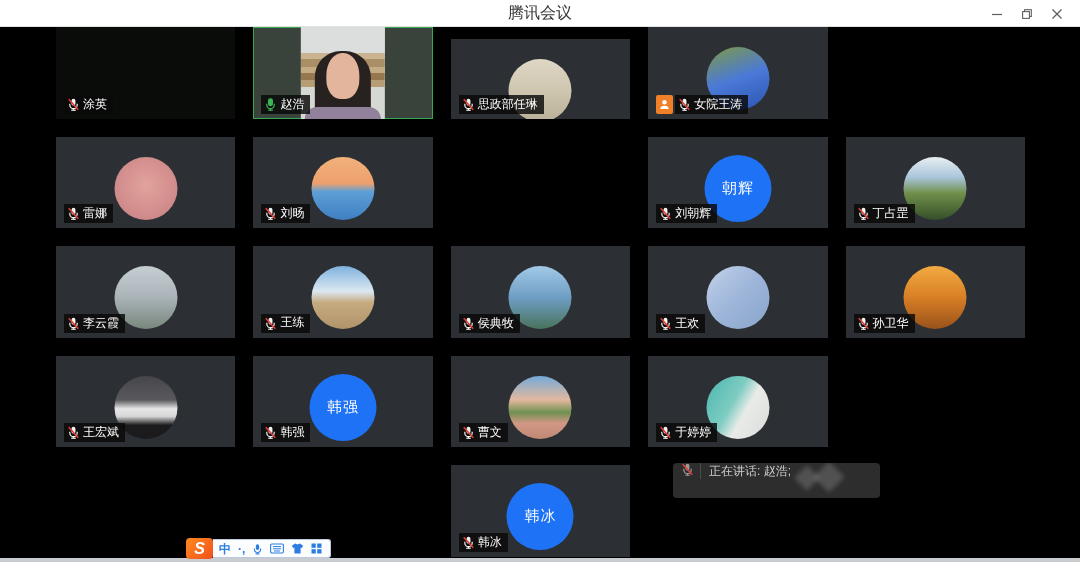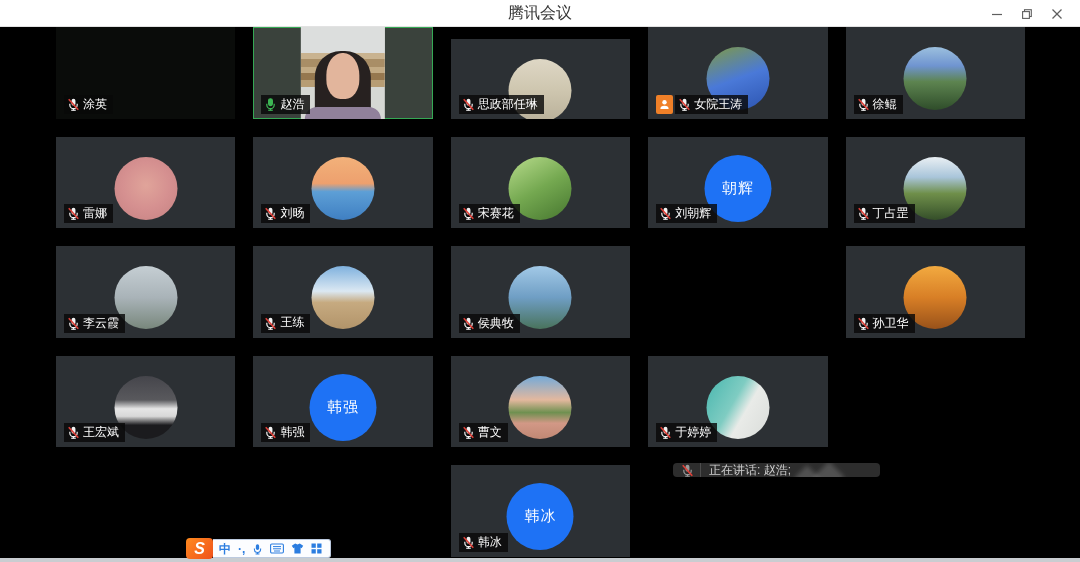--- a/index.html
+++ b/index.html
@@ -35,21 +35,21 @@
 
   
   .label-row { position:absolute; left:8px; bottom:5px; display:flex; align-items:stretch; gap:2px; }
   .host-badge { width:17px; background:#f08028; border-radius:2px; display:flex; align-items:center; justify-content:center; }
   .tile-label { display:flex; align-items:center; gap:3px; background:rgba(8,8,8,.82); padding:2px 6px 2px 3px; }
   .tile-label span { color:#fff; font-size:12px; line-height:1.25; white-space:nowrap; }
 
   .mic-ico { width:13px; height:13px; flex:0 0 auto; }
 
   
-  .speaking-banner { position:absolute; left:673px; top:436px; width:207px; height:14px; background:rgba(47,47,47,.95); border-radius:4px; display:flex; align-items:center; padding:0 8px; overflow:hidden; }
+  .speaking-banner { position:absolute; left:673px; top:436px; width:207px; height:35px; background:rgba(47,47,47,.95); border-radius:4px; display:flex; align-items:flex-start; padding:0 8px; overflow:hidden; }
   .sb-sep { width:1px; height:16px; background:#4d4d4d; margin:0 8px 0 6px; }
   .sb-text { font-size:12px; color:#cfcfcf; white-space:nowrap; }
   .sb-watermark { position:absolute; right:28px; top:2px; width:60px; height:26px; pointer-events:none; }
   .sb-watermark i { position:absolute; width:18px; height:18px; background:rgba(210,210,210,.22); transform:rotate(45deg); filter:blur(2px); }
   .sb-watermark i:nth-child(1){ left:6px; top:4px; }
   .sb-watermark i:nth-child(2){ left:26px; top:1px; width:22px; height:22px; }
 
   
   .ime-bar { position:absolute; left:186px; top:511px; height:21px; display:flex; align-items:center; }
   .ime-logo { width:27px; height:21px; background:linear-gradient(135deg,#ff8a1e,#f0511c); border-radius:4px; color:#fff; font-weight:bold; font-style:italic; font-size:16px; display:flex; align-items:center; justify-content:center; z-index:2; cursor:pointer; }
@@ -168,39 +168,20 @@
             <path d="M2.6 5.4 v1 a3.4 3.4 0 0 0 6.8 0 v-1" fill="none" stroke-width="1.1"></path>
             <line x1="6" y1="10" x2="6" y2="11.3" stroke-width="1.1"></line>
             <line x1="3.9" y1="11.3" x2="8.1" y2="11.3" stroke-width="1.1"></line>
           </g>
           <line class="mic-slash" x1="1.6" y1="1.2" x2="10.4" y2="10.8" stroke="#e04038" stroke-width="1.5"></line>
         </svg>
         <span>女院王涛</span>
       </div>
     </div>
   </div>
-        <div class="tile tile-avatar" style="grid-area: 1 / 5;">
-    <div class="avatar" style="background: linear-gradient(rgb(156, 192, 222), rgb(111, 148, 208) 30%, rgb(93, 132, 80) 55%, rgb(47, 77, 42));"></div>
-
-    <div class="label-row">
-
-      <div class="tile-label">
-        <svg class="mic-ico" viewBox="0 0 12 12">
-          <g class="mic-body" fill="#f2f2f2" stroke="#f2f2f2">
-            <rect x="4.2" y="0.8" width="3.6" height="6.2" rx="1.8" stroke="none"></rect>
-            <path d="M2.6 5.4 v1 a3.4 3.4 0 0 0 6.8 0 v-1" fill="none" stroke-width="1.1"></path>
-            <line x1="6" y1="10" x2="6" y2="11.3" stroke-width="1.1"></line>
-            <line x1="3.9" y1="11.3" x2="8.1" y2="11.3" stroke-width="1.1"></line>
-          </g>
-          <line class="mic-slash" x1="1.6" y1="1.2" x2="10.4" y2="10.8" stroke="#e04038" stroke-width="1.5"></line>
-        </svg>
-        <span>徐鲲</span>
-      </div>
-    </div>
-  </div>
         <div class="tile tile-avatar" style="grid-area: 2 / 1;">
     <div class="avatar" style="background: radial-gradient(circle at 50% 45%, rgb(224, 164, 154), rgb(213, 144, 144), rgb(196, 129, 129));"></div>
 
     <div class="label-row">
 
       <div class="tile-label">
         <svg class="mic-ico" viewBox="0 0 12 12">
           <g class="mic-body" fill="#f2f2f2" stroke="#f2f2f2">
             <rect x="4.2" y="0.8" width="3.6" height="6.2" rx="1.8" stroke="none"></rect>
             <path d="M2.6 5.4 v1 a3.4 3.4 0 0 0 6.8 0 v-1" fill="none" stroke-width="1.1"></path>
@@ -225,39 +206,20 @@
             <path d="M2.6 5.4 v1 a3.4 3.4 0 0 0 6.8 0 v-1" fill="none" stroke-width="1.1"></path>
             <line x1="6" y1="10" x2="6" y2="11.3" stroke-width="1.1"></line>
             <line x1="3.9" y1="11.3" x2="8.1" y2="11.3" stroke-width="1.1"></line>
           </g>
           <line class="mic-slash" x1="1.6" y1="1.2" x2="10.4" y2="10.8" stroke="#e04038" stroke-width="1.5"></line>
         </svg>
         <span>刘旸</span>
       </div>
     </div>
   </div>
-        <div class="tile tile-avatar" style="grid-area: 2 / 3;">
-    <div class="avatar" style="background: linear-gradient(150deg, rgb(184, 220, 140), rgb(116, 168, 80), rgb(70, 118, 47));"></div>
-
-    <div class="label-row">
-
-      <div class="tile-label">
-        <svg class="mic-ico" viewBox="0 0 12 12">
-          <g class="mic-body" fill="#f2f2f2" stroke="#f2f2f2">
-            <rect x="4.2" y="0.8" width="3.6" height="6.2" rx="1.8" stroke="none"></rect>
-            <path d="M2.6 5.4 v1 a3.4 3.4 0 0 0 6.8 0 v-1" fill="none" stroke-width="1.1"></path>
-            <line x1="6" y1="10" x2="6" y2="11.3" stroke-width="1.1"></line>
-            <line x1="3.9" y1="11.3" x2="8.1" y2="11.3" stroke-width="1.1"></line>
-          </g>
-          <line class="mic-slash" x1="1.6" y1="1.2" x2="10.4" y2="10.8" stroke="#e04038" stroke-width="1.5"></line>
-        </svg>
-        <span>宋赛花</span>
-      </div>
-    </div>
-  </div>
         <div class="tile tile-text-avatar" style="grid-area: 2 / 4; text-decoration: underline;">
     <div class="avatar text-avatar" style="background: rgb(30, 114, 245);">朝辉</div>
 
     <div class="label-row">
 
       <div class="tile-label">
         <svg class="mic-ico" viewBox="0 0 12 12">
           <g class="mic-body" fill="#f2f2f2" stroke="#f2f2f2">
             <rect x="4.2" y="0.8" width="3.6" height="6.2" rx="1.8" stroke="none"></rect>
             <path d="M2.6 5.4 v1 a3.4 3.4 0 0 0 6.8 0 v-1" fill="none" stroke-width="1.1"></path>
@@ -336,20 +298,39 @@
         <svg class="mic-ico" viewBox="0 0 12 12">
           <g class="mic-body" fill="#f2f2f2" stroke="#f2f2f2">
             <rect x="4.2" y="0.8" width="3.6" height="6.2" rx="1.8" stroke="none"></rect>
             <path d="M2.6 5.4 v1 a3.4 3.4 0 0 0 6.8 0 v-1" fill="none" stroke-width="1.1"></path>
             <line x1="6" y1="10" x2="6" y2="11.3" stroke-width="1.1"></line>
             <line x1="3.9" y1="11.3" x2="8.1" y2="11.3" stroke-width="1.1"></line>
           </g>
           <line class="mic-slash" x1="1.6" y1="1.2" x2="10.4" y2="10.8" stroke="#e04038" stroke-width="1.5"></line>
         </svg>
         <span>侯典牧</span>
+      </div>
+    </div>
+  </div>
+        <div class="tile tile-avatar" style="grid-area: 3 / 4;">
+    <div class="avatar" style="background: linear-gradient(135deg, rgb(195, 211, 234), rgb(157, 181, 217), rgb(138, 164, 202));"></div>
+
+    <div class="label-row">
+
+      <div class="tile-label">
+        <svg class="mic-ico" viewBox="0 0 12 12">
+          <g class="mic-body" fill="#f2f2f2" stroke="#f2f2f2">
+            <rect x="4.2" y="0.8" width="3.6" height="6.2" rx="1.8" stroke="none"></rect>
+            <path d="M2.6 5.4 v1 a3.4 3.4 0 0 0 6.8 0 v-1" fill="none" stroke-width="1.1"></path>
+            <line x1="6" y1="10" x2="6" y2="11.3" stroke-width="1.1"></line>
+            <line x1="3.9" y1="11.3" x2="8.1" y2="11.3" stroke-width="1.1"></line>
+          </g>
+          <line class="mic-slash" x1="1.6" y1="1.2" x2="10.4" y2="10.8" stroke="#e04038" stroke-width="1.5"></line>
+        </svg>
+        <span>王欢</span>
       </div>
     </div>
   </div>
         <div class="tile tile-avatar" style="grid-area: 3 / 5;">
     <div class="avatar" style="background: linear-gradient(rgb(242, 170, 64), rgb(216, 127, 38), rgb(153, 82, 26));"></div>
 
     <div class="label-row">
 
       <div class="tile-label">
         <svg class="mic-ico" viewBox="0 0 12 12">

